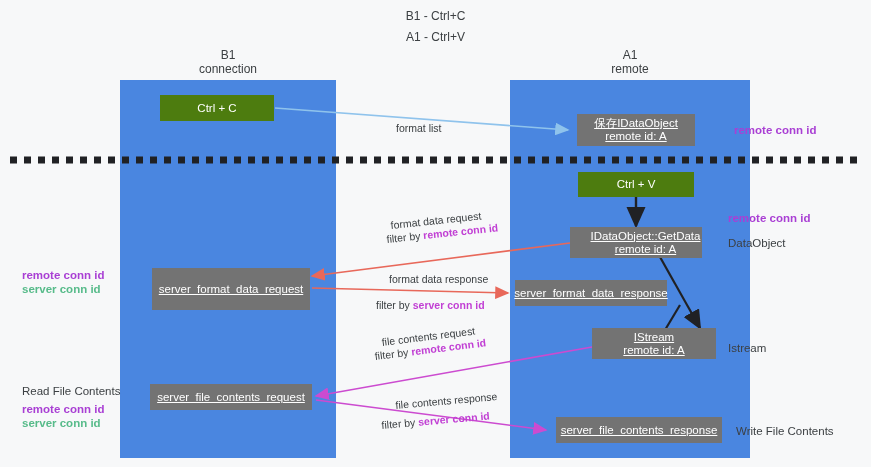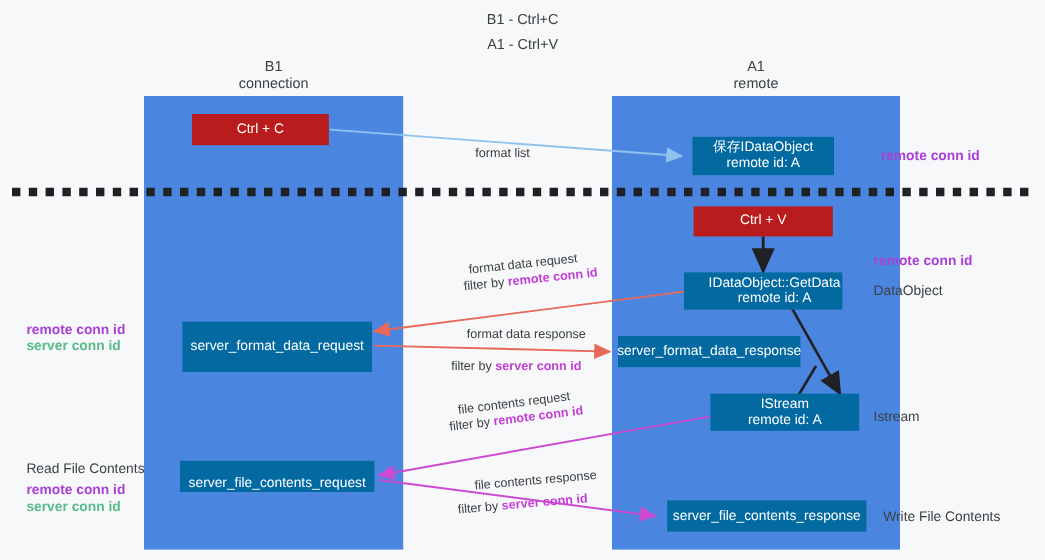--- a/index.html
+++ b/index.html
@@ -9,23 +9,23 @@
     font-family:"Liberation Sans","DejaVu Sans",sans-serif;
     overflow:hidden;
     position:relative;
     color:#3c4043;
   }
   #stage{position:absolute;left:0;top:0;width:871px;height:467px;}
   .lane{position:absolute;background:#4a86e0;}
   .lane-head{position:absolute;text-align:center;font-size:12px;color:#3c4043;line-height:14px;}
   .title{position:absolute;left:0;top:6px;width:871px;text-align:center;font-size:12px;line-height:21px;color:#3c4043;}
   .box{position:absolute;box-sizing:border-box;display:flex;flex-direction:column;align-items:center;justify-content:center;text-align:center;color:#ffffff;font-size:11.5px;line-height:13px;}
-  .green{background:#b91c1c;}
+  .green{background:#4d7c0f;}
   .orange{background:#fbb košík;}
-  .orange{background:#0369a1;}
+  .orange{background:#737373;text-decoration:underline;}
   .box .l2{font-size:11.5px;line-height:13px;}
   .sidelabel{position:absolute;font-size:11.5px;line-height:14px;}
   .purple{color:#a93fd4;font-weight:bold;}
   .greentxt{color:#57bb8a;font-weight:bold;}
   .plain{color:#3c4043;}
   .arrowlabel{position:absolute;font-size:10.5px;line-height:13px;color:#3c4043;white-space:nowrap;}
   .arrowlabel .purple{color:#c13fd4;font-weight:bold;}
   svg{position:absolute;left:0;top:0;width:871px;height:467px;overflow:visible;pointer-events:none;}
 </style>
 </head>
@@ -109,21 +109,21 @@
 
   <div class="box orange" style="left:515px;top:280px;width:152px;height:26px;">
     <div>server_format_data_response</div>
   </div>
 
   <div class="box orange" style="left:592px;top:328px;width:124px;height:31px;">
     <div>IStream</div>
     <div class="l2">remote id: A</div>
   </div>
 
-  <div class="box orange" style="left:150px;top:384px;width:162px;height:26px;justify-content:flex-end;">
+  <div class="box orange" style="left:150px;top:384px;width:162px;height:26px;">
     <div>server_file_contents_request</div>
   </div>
 
   <div class="box orange" style="left:556px;top:417px;width:166px;height:26px;">
     <div>server_file_contents_response</div>
   </div>
 
   <div class="arrowlabel" style="left:396px;top:100px;margin-top:22px;">format list</div>
 
   <div class="arrowlabel" style="left:390px;top:219px;transform:rotate(-6deg);transform-origin:left top;">format data request</div>

